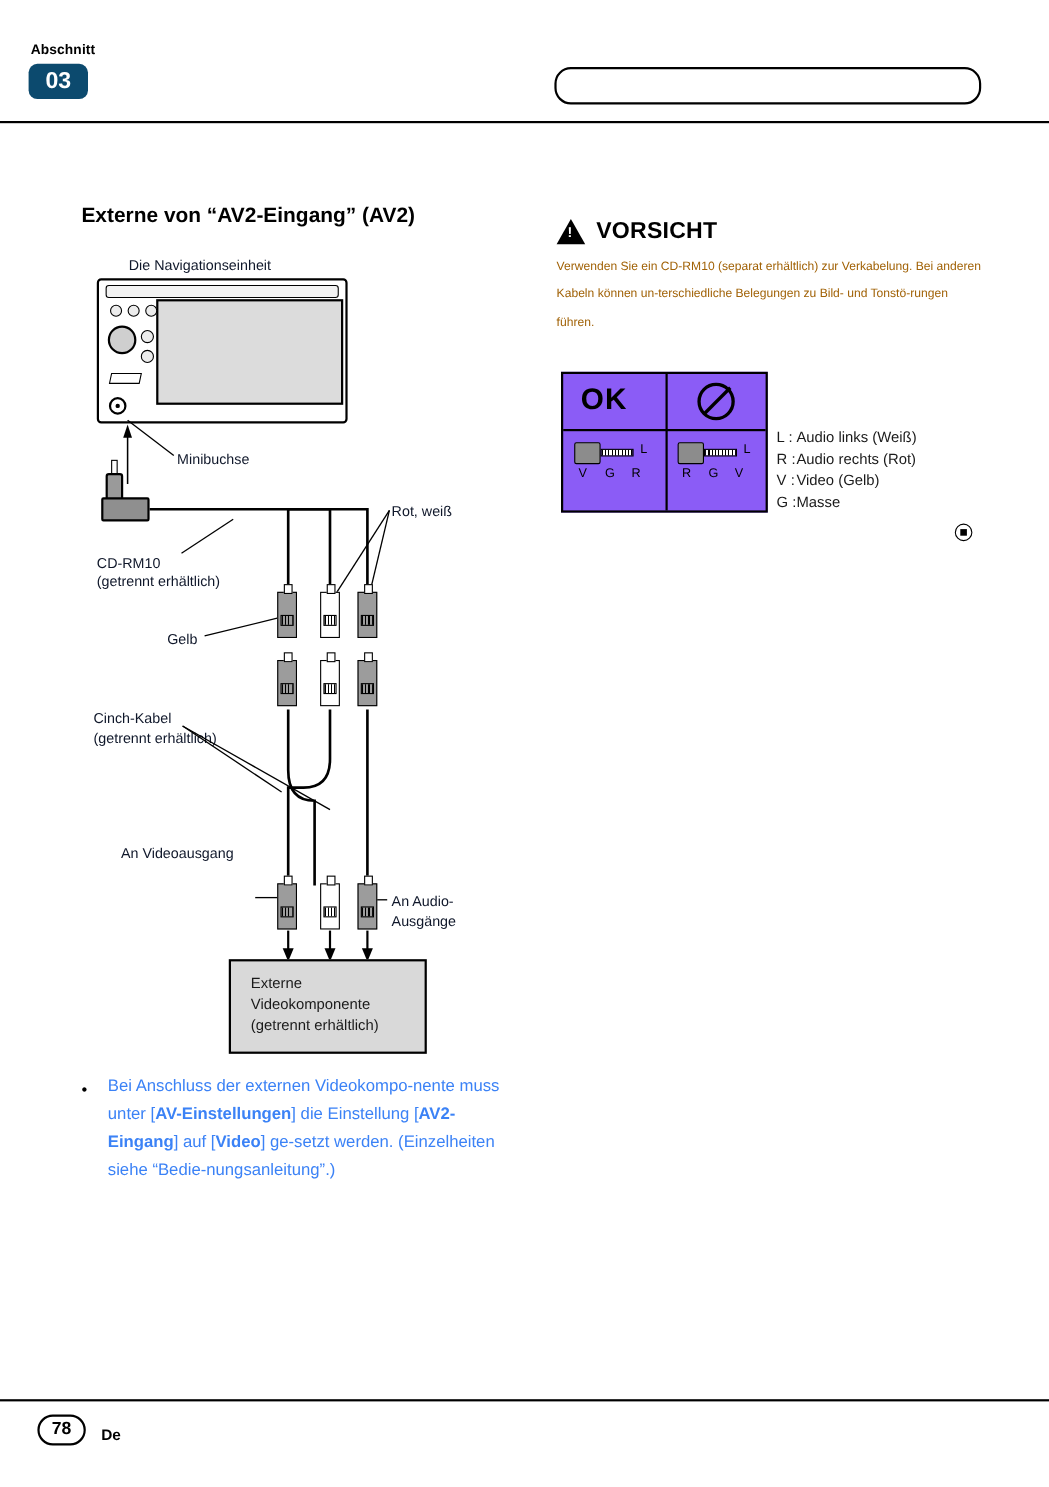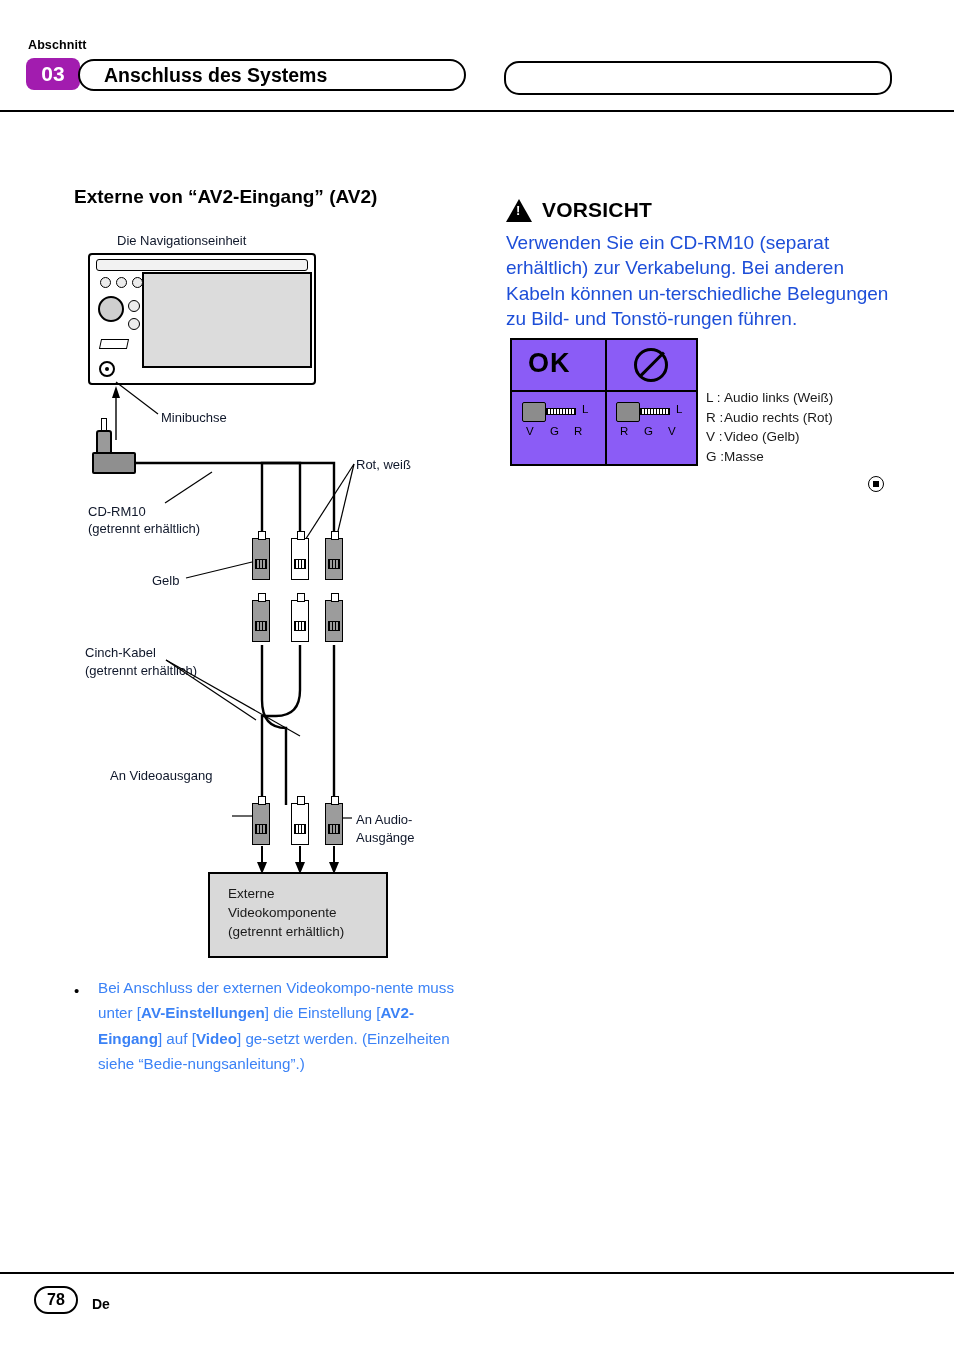--- a/index.html
+++ b/index.html
@@ -26,21 +26,21 @@
     position: absolute;
     left: 28px; top: 38px;
     font-size: 12.5px;
     font-weight: bold;
     letter-spacing: 0.1px;
   }
   .chapter-badge {
     position: absolute;
     left: 26px; top: 58px;
     width: 54px; height: 32px;
-    background: #a21caf;
+    background: #0c4a6e;
     border-radius: 8px;
     color: #fff;
     font-size: 21px;
     font-weight: bold;
     display: flex;
     align-items: center;
     justify-content: center;
   }
   .chapter-title-pill {
     position: absolute;
@@ -271,23 +271,23 @@
   }
   .warn-title {
     font-size: 21px;
     font-weight: bold;
     letter-spacing: 0.2px;
   }
   .warn-body {
     position: absolute;
     left: 506px; top: 230px;
     width: 392px;
-    font-size: 19px;
+    font-size: 11px;
     line-height: 25.4px;
-    color: #1d4ed8;
+    color: #a16207;
   }
 
   .okbox {
     position: absolute;
     left: 510px; top: 338px;
     width: 188px; height: 128px;
     border: 2px solid #000;
     box-sizing: border-box;
     background: #8b5cf6;
   }
@@ -399,21 +399,20 @@
     font-weight: bold;
   }
 </style>
 </head>
 <body>
 
 <div class="page">
 
   <div class="header-section-label">Abschnitt</div>
   <div class="chapter-badge">03</div>
-  <div class="chapter-title-pill">Anschluss des Systems</div>
   <div class="header-pill-right"></div>
   <div class="header-rule"></div>
 
   <div class="section-heading">Externe von “AV2-Eingang” (AV2)</div>
 
   <div class="lbl" style="left:117px; top:232px;">Die Navigationseinheit</div>
 
   <div class="headunit"></div>
   <div class="hu-topbar"></div>
   <div class="hu-screen"></div>

